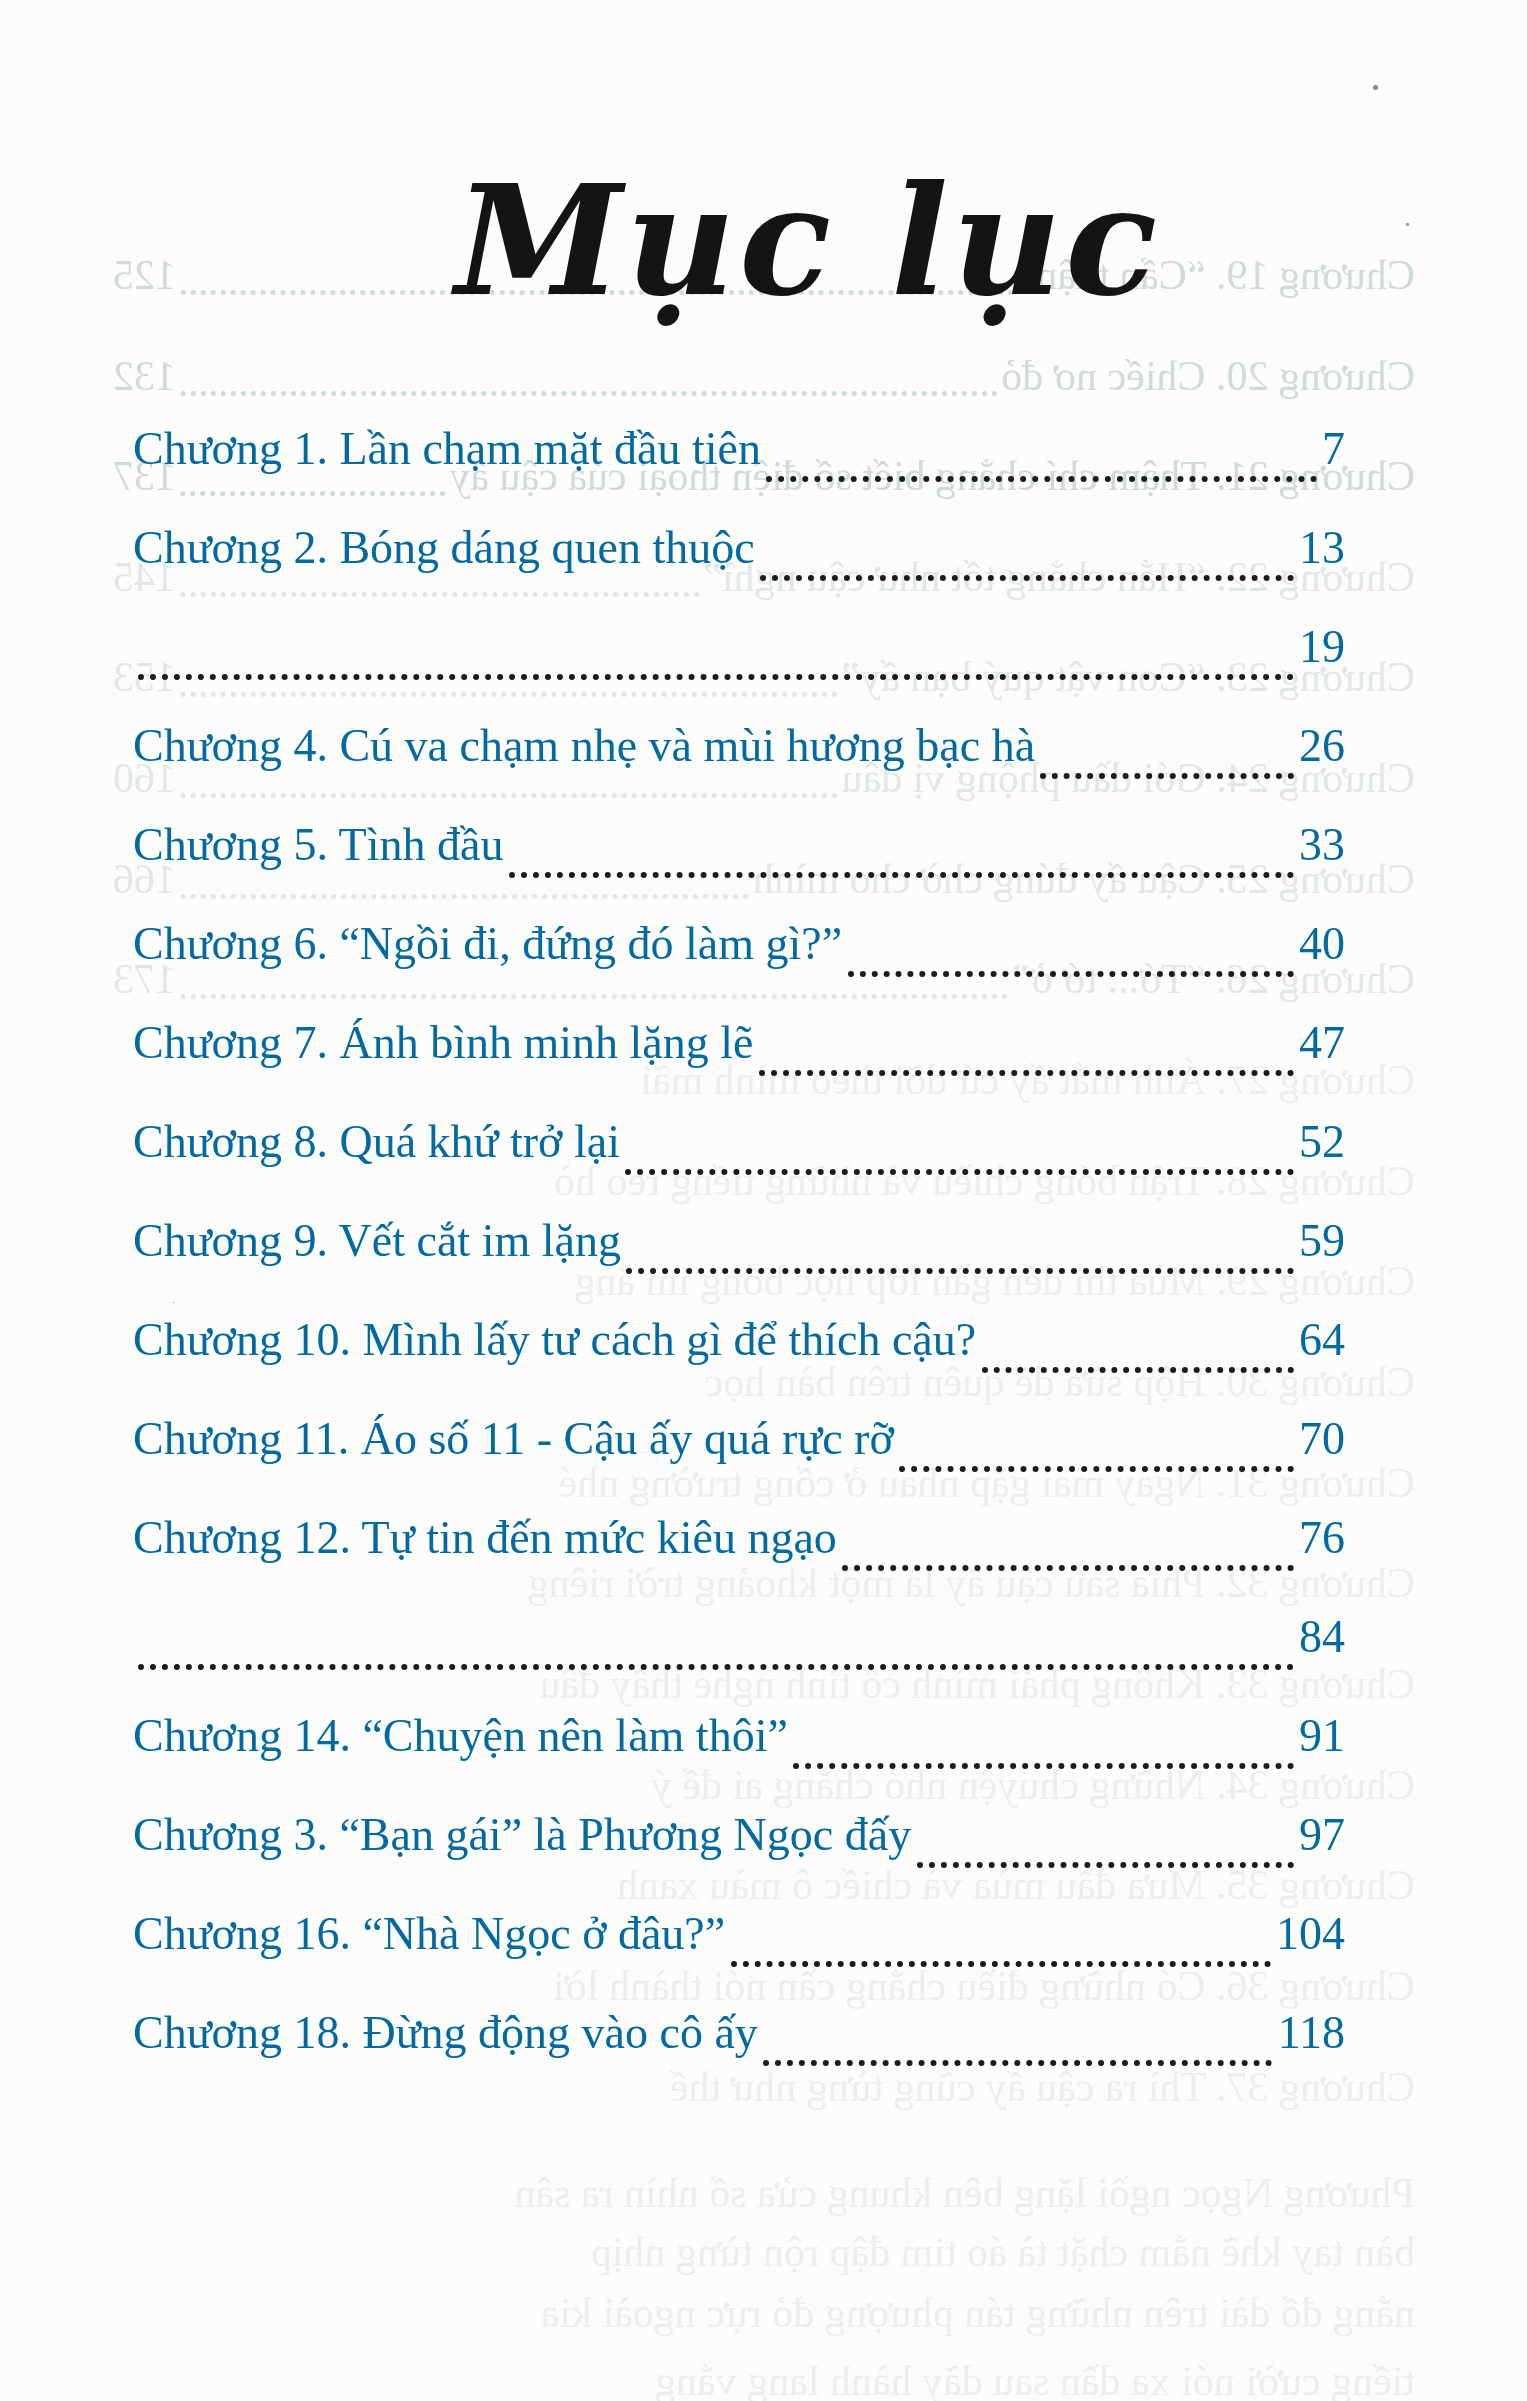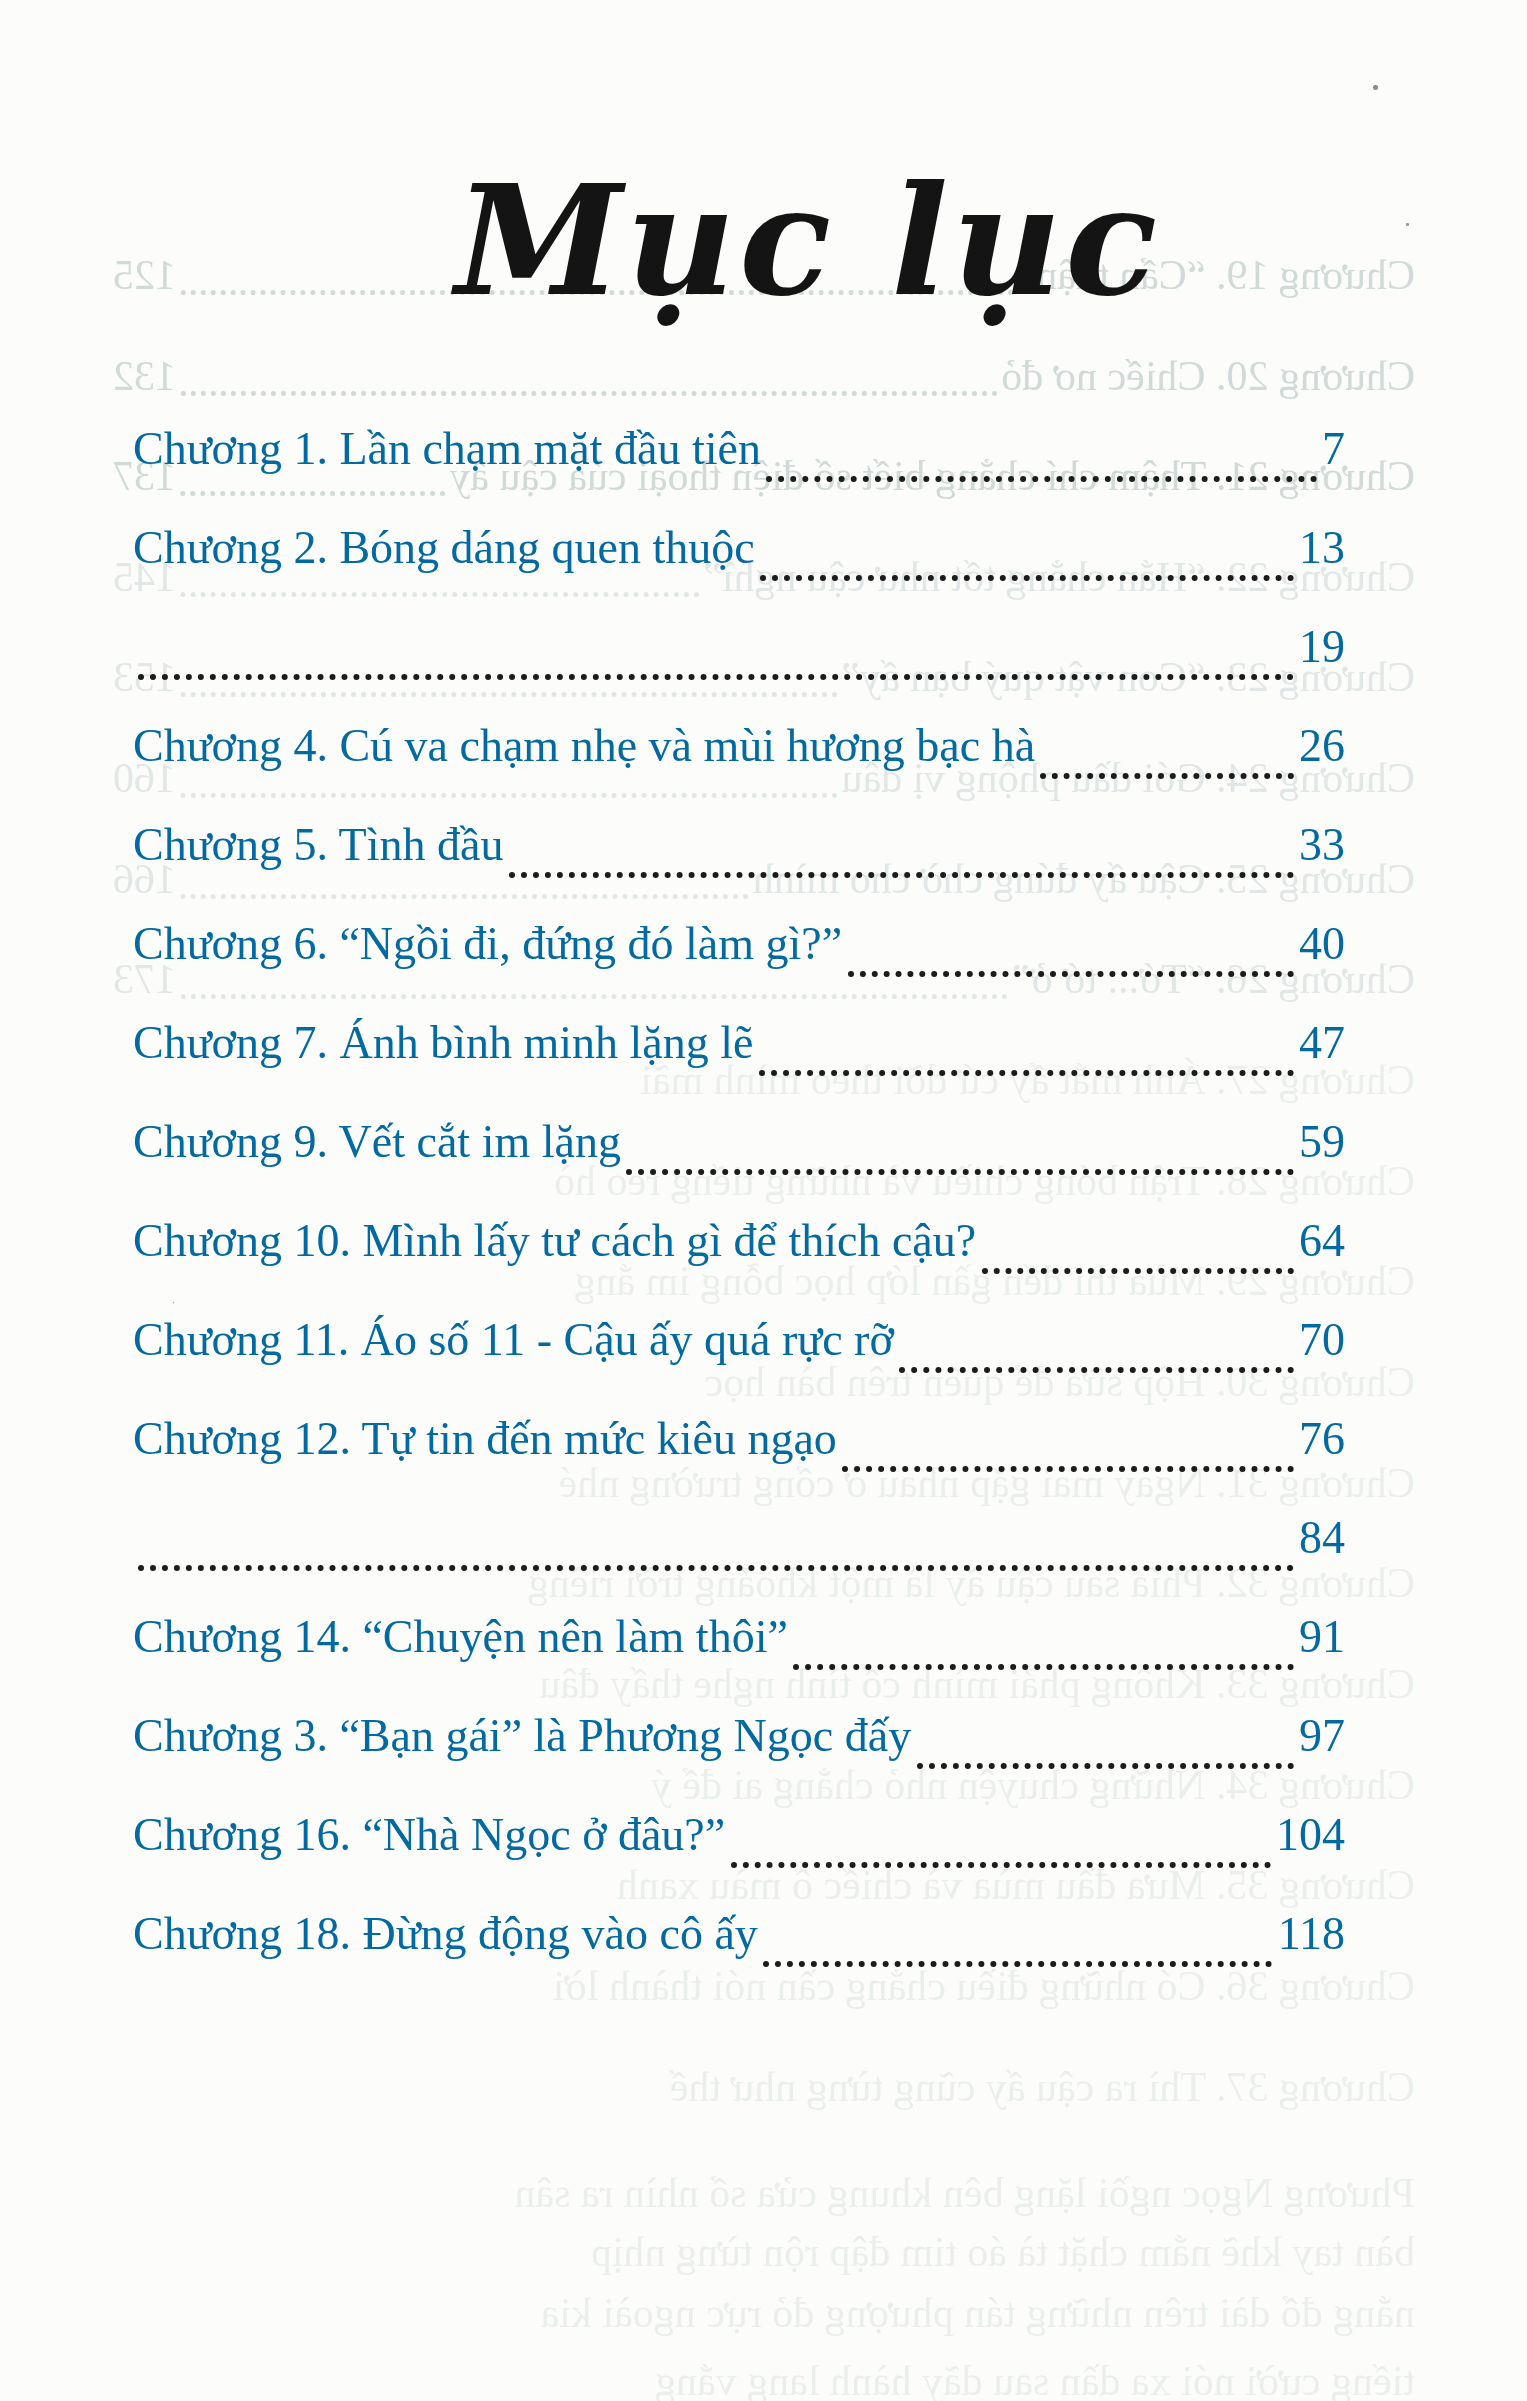--- a/index.html
+++ b/index.html
@@ -169,20 +169,25 @@
         <span class="label">Chương 6. “Ngồi đi, đứng đó làm gì?”</span>
         <span class="leader"></span>
         <span class="pagenum">40</span>
       </div>
     <div class="row">
         <span class="label">Chương 7. Ánh bình minh lặng lẽ</span>
         <span class="leader"></span>
         <span class="pagenum">47</span>
       </div>
     <div class="row">
+        <span class="label">Chương 8. Quá khứ trở lại</span>
+        <span class="leader"></span>
+        <span class="pagenum">52</span>
+      </div>
+    <div class="row">
         <span class="label">Chương 9. Vết cắt im lặng</span>
         <span class="leader"></span>
         <span class="pagenum">59</span>
       </div>
     <div class="row">
         <span class="label">Chương 10. Mình lấy tư cách gì để thích cậu?</span>
         <span class="leader"></span>
         <span class="pagenum">64</span>
       </div>
     <div class="row">

